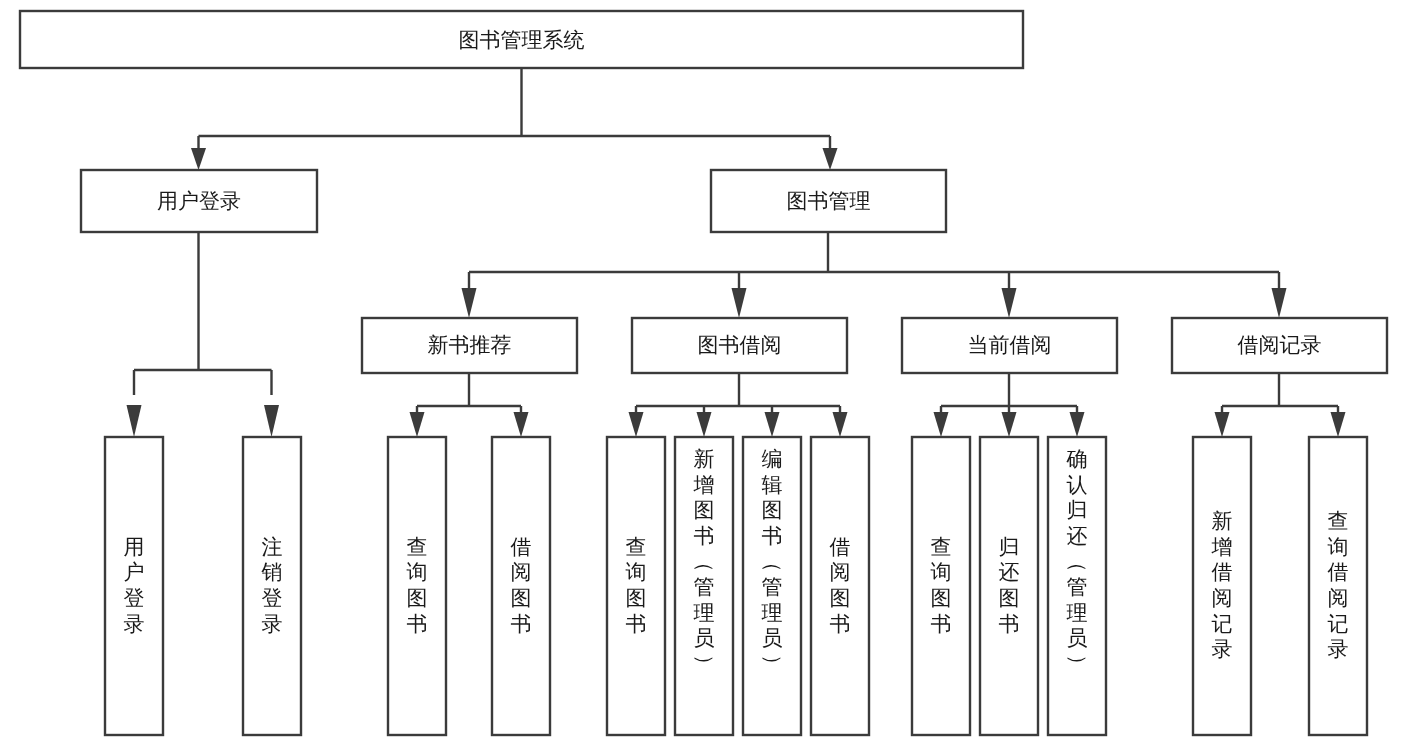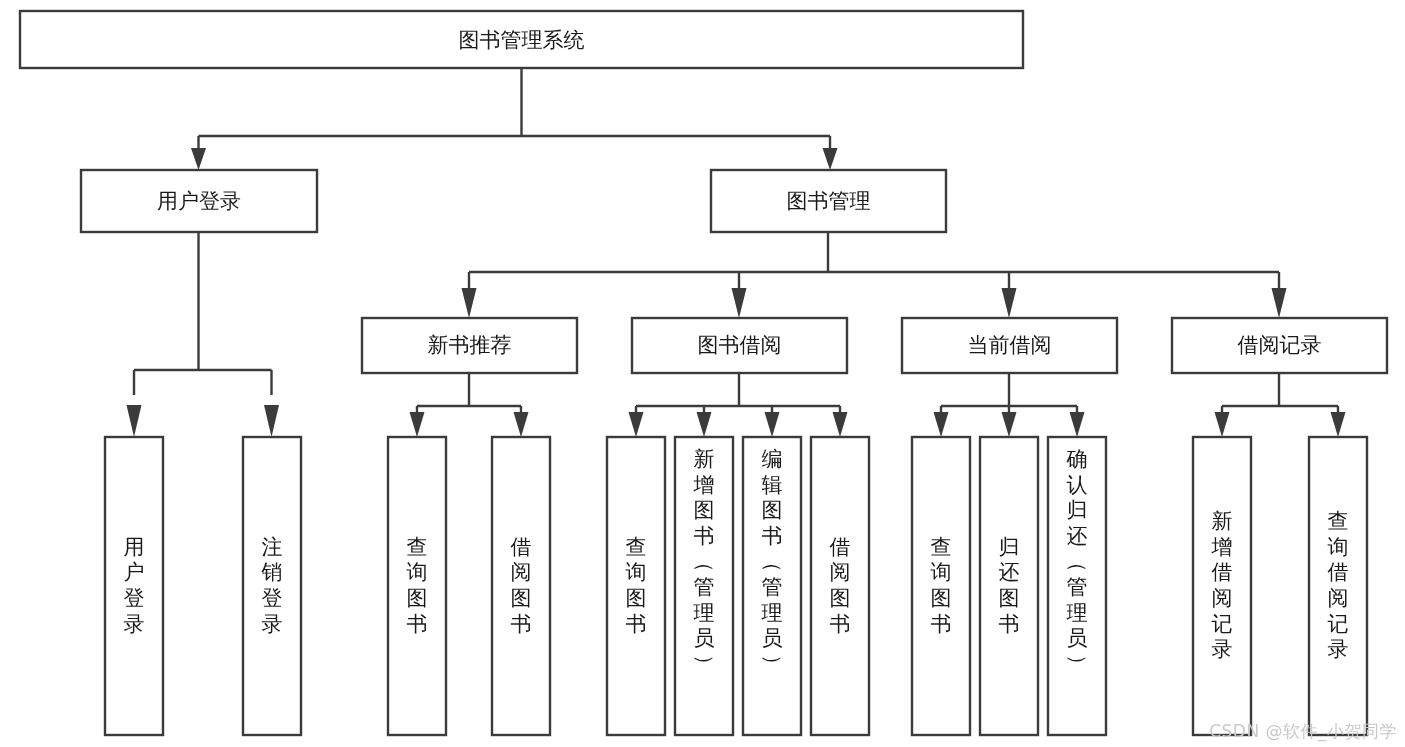--- a/index.html
+++ b/index.html
@@ -279,14 +279,13 @@
     </div>
   <div class="node-label-v" style="left:1309px; top:437px; width:58px; height:298px;">
       <span>查</span>
       <span>询</span>
       <span>借</span>
       <span>阅</span>
       <span>记</span>
       <span>录</span>
     </div>
 
-  <div class="watermark">CSDN @软件_小贺同学</div>
 </div>
 
 </body></html>

